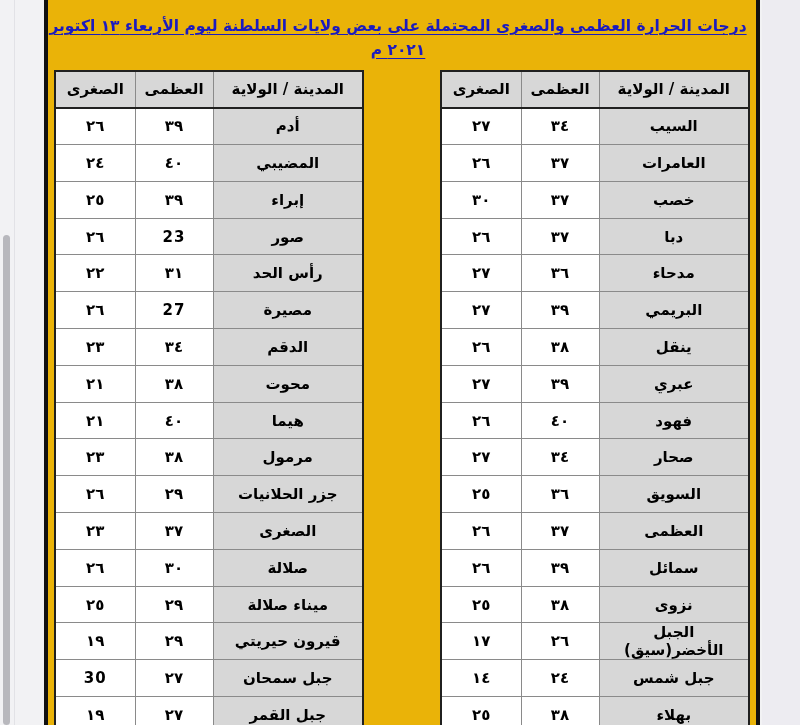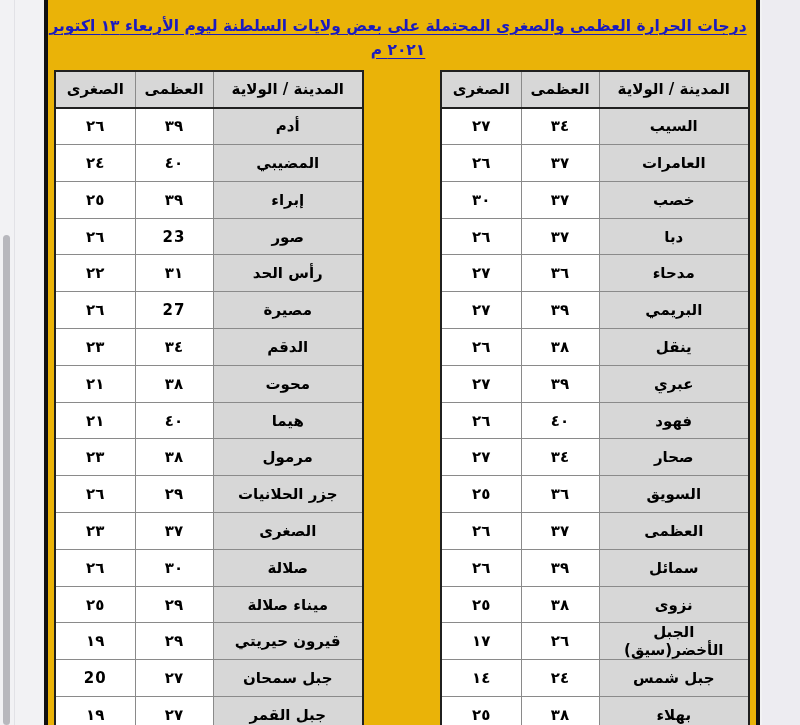--- a/index.html
+++ b/index.html
@@ -329,21 +329,21 @@
               <td class="num">٢٥</td>
             </tr>
             <tr>
               <td class="city">قيرون حيريتي</td>
               <td class="num">٢٩</td>
               <td class="num">١٩</td>
             </tr>
             <tr>
               <td class="city">جبل سمحان</td>
               <td class="num">٢٧</td>
-              <td class="num">20</td>
+              <td class="num">30</td>
             </tr>
             <tr>
               <td class="city">جبل القمر</td>
               <td class="num">٢٧</td>
               <td class="num">١٩</td>
             </tr>
           </tbody>
       </table>
 
     </div>

